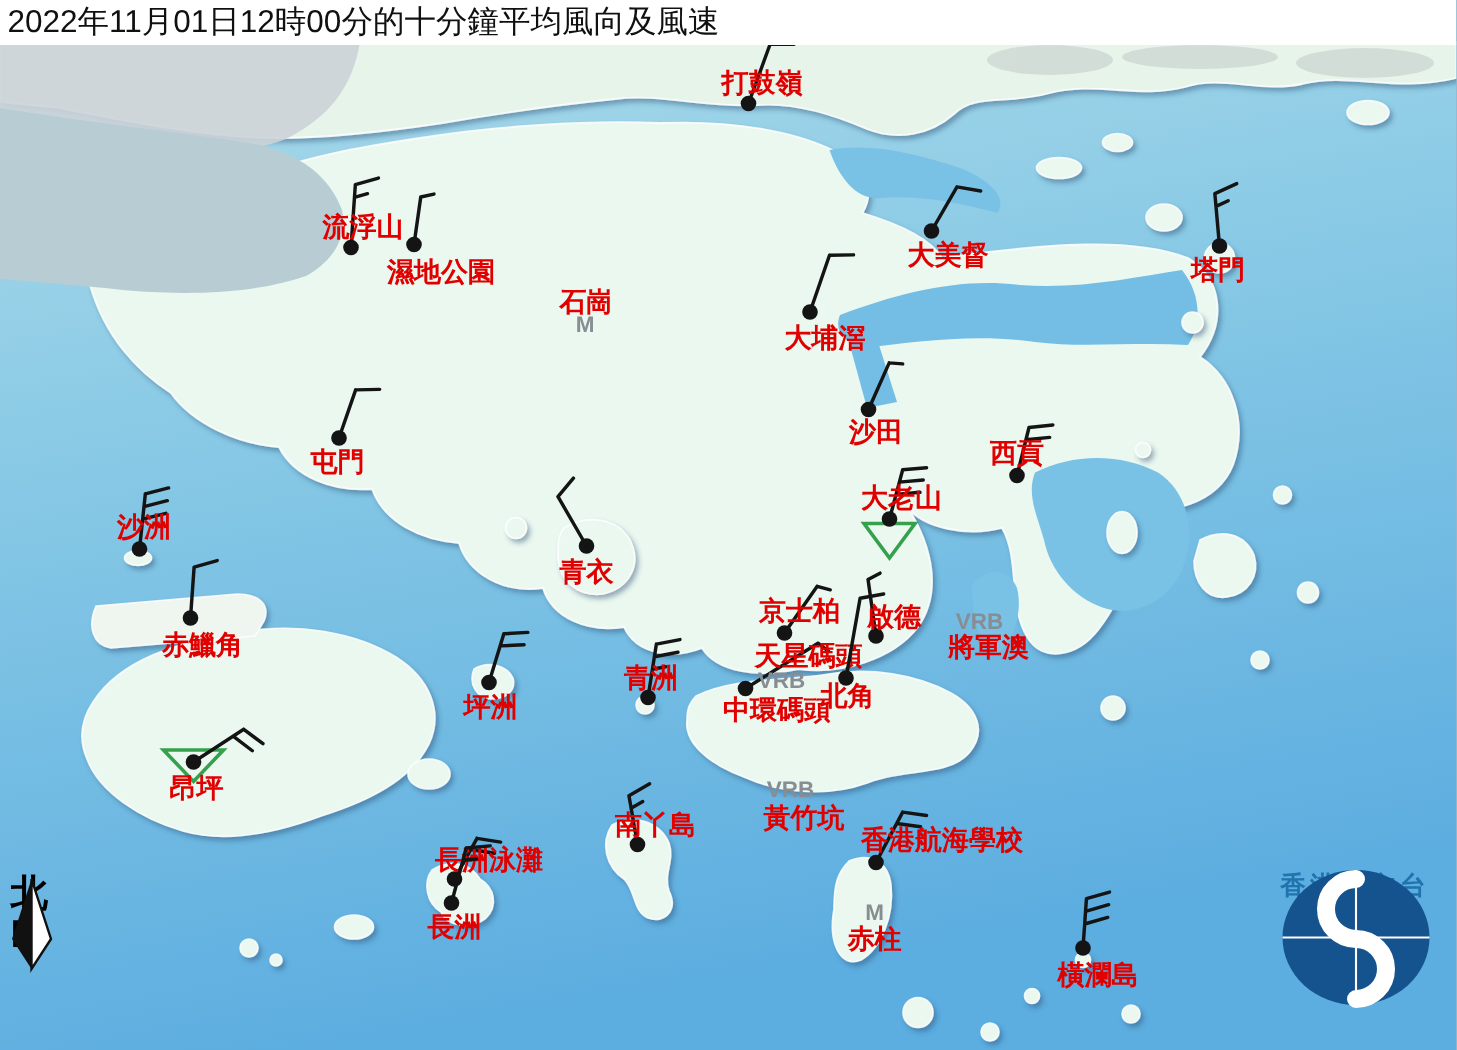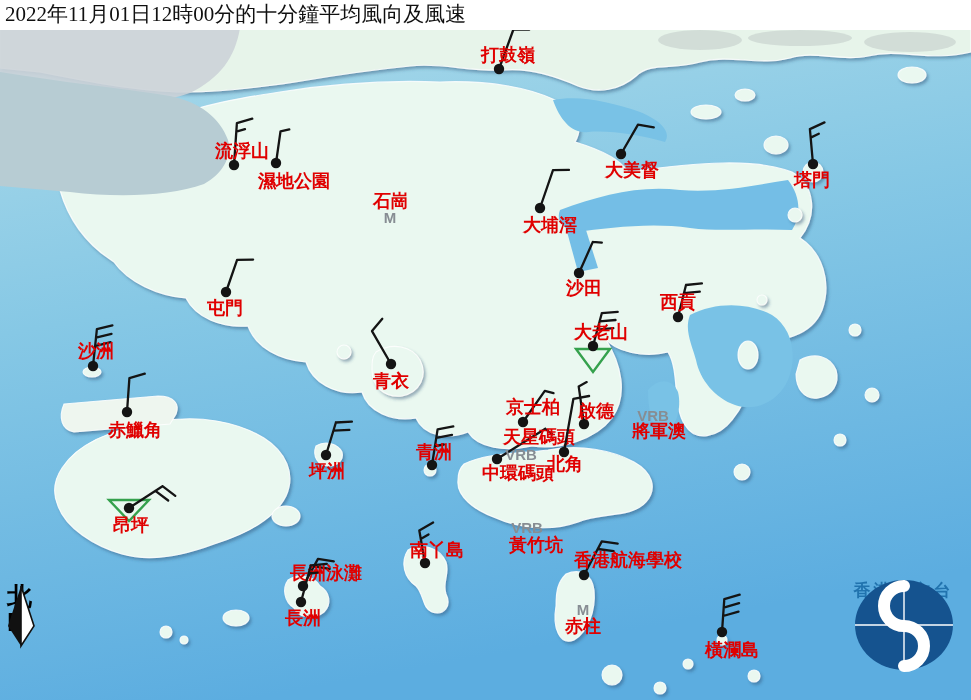--- a/index.html
+++ b/index.html
@@ -1,20 +1,20 @@
 <!DOCTYPE html>
 <html><head>
 <meta charset="utf-8">
 <style>
   html,body{margin:0;padding:0;background:#9fb6c4;}
   .stage{position:relative;width:971px;height:700px;overflow:hidden;
          font-family:"Liberation Sans",sans-serif;background:#7cc0e4;}
   .stage svg{position:absolute;left:0;top:0;}
   #title-bar{position:absolute;left:0;top:0;width:971px;height:30px;background:#ffffff;
-    font-family:Liberation Serif, serif;font-size:21px;color:#101010;
+    font-family:Liberation Sans, sans-serif;font-size:21px;color:#101010;
     line-height:29px;padding-left:5px;box-sizing:border-box;white-space:nowrap;z-index:30;}
   .slabel{fill:#e00000;font:700 18px "Liberation Serif","DejaVu Serif",serif;
           text-anchor:middle;dominant-baseline:central;}
   .marker{fill:#878d93;font:700 15px "Liberation Sans",sans-serif;
           text-anchor:middle;dominant-baseline:central;}
   #compass{position:absolute;left:4px;top:584px;z-index:25;width:40px;text-align:left;}
   #compass .hanzi{font-family:"Liberation Serif","DejaVu Serif",serif;
                   font-size:25px;font-weight:700;color:#000;line-height:26px;margin-left:3px;}
   #compass .letter{font-family:"Liberation Sans",sans-serif;font-size:26px;font-weight:800;
                   color:#000;line-height:24px;margin-left:3px;}

